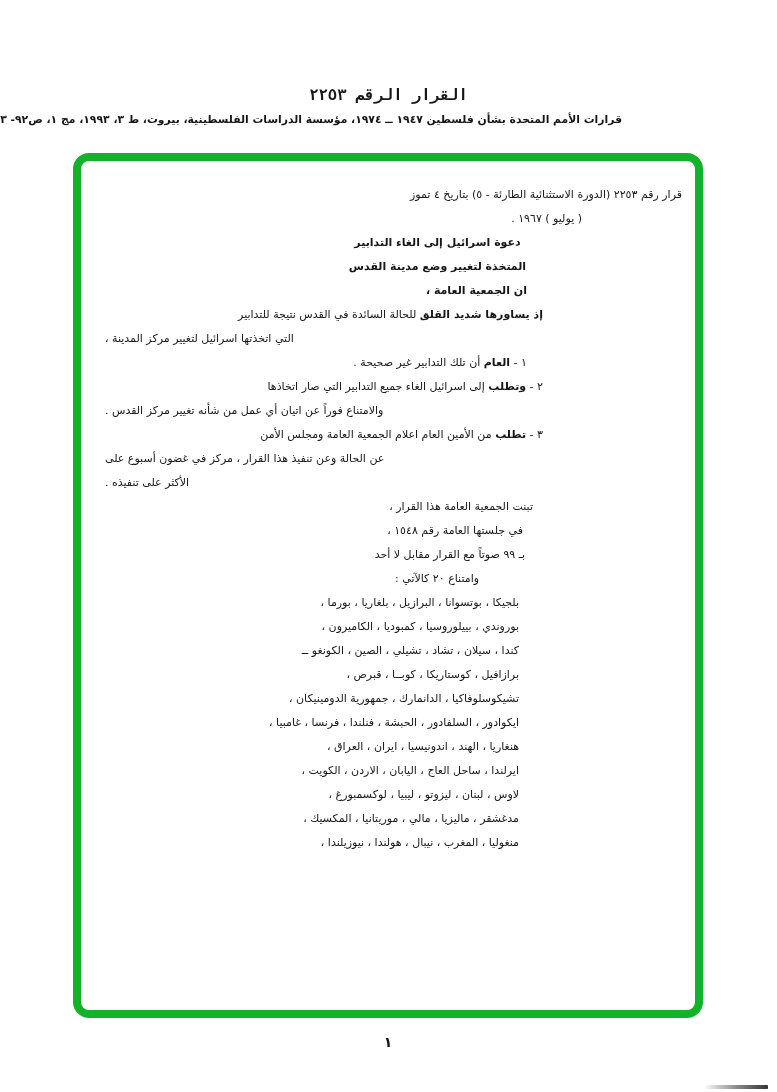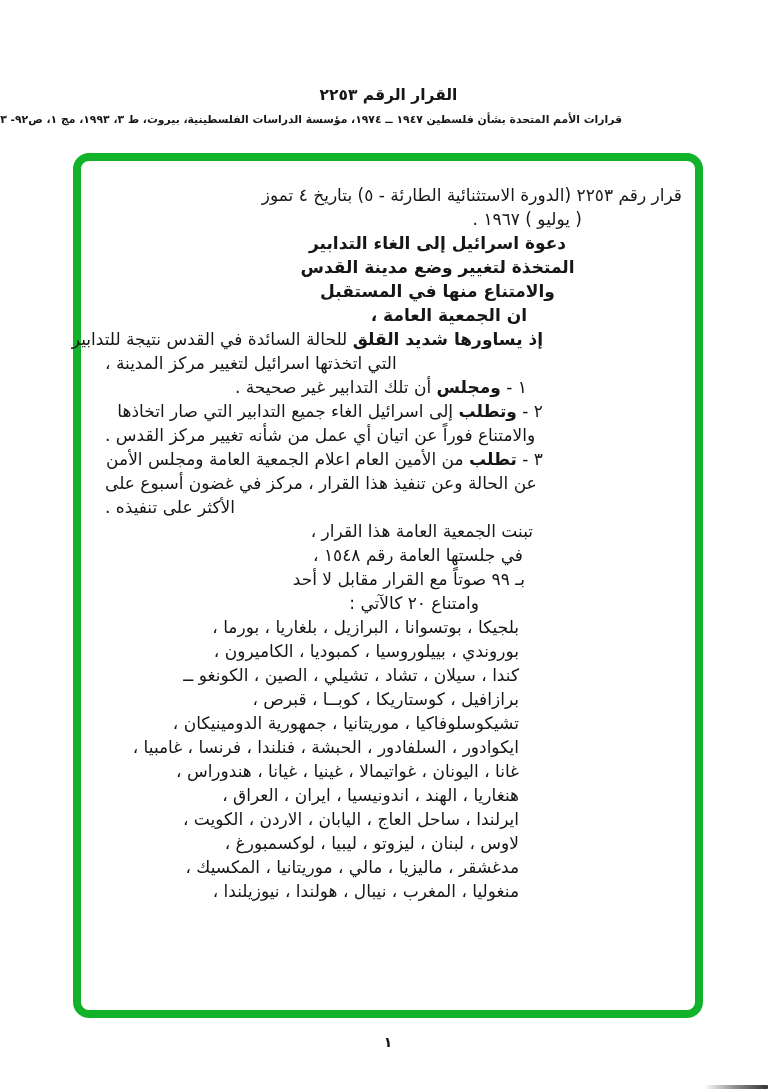--- a/index.html
+++ b/index.html
@@ -2,34 +2,34 @@
 <html lang="ar"><head>
 <meta charset="utf-8">
 <style>
   html,body{margin:0;padding:0;}
   body{
     width:777px;height:1092px;position:relative;background:#ffffff;
     font-family:"DejaVu Sans", sans-serif;color:#161616;overflow:hidden;
   }
   .doc-title{
     position:absolute;top:86px;left:0;width:777px;text-align:center;
-    direction:rtl;font-weight:bold;font-size:15.5px;letter-spacing:.5px;
+    direction:rtl;font-weight:bold;font-size:15.5px;letter-spacing:.5px;font-family:Liberation Mono, monospace;
   }
   .doc-source{
     position:absolute;top:113px;left:0;width:622px;text-align:center;
     direction:rtl;font-weight:bold;font-size:10.8px;white-space:nowrap;
   }
   .frame{
     position:absolute;left:73px;top:153px;width:614px;height:849px;
     border:8px solid #12b32b;border-radius:16px;background:#ffffff;
   }
   .res-body{
     position:absolute;left:81px;top:161px;width:606px;height:849px;
     box-sizing:border-box;padding:22px 5px 0 24px;
-    direction:rtl;text-align:right;font-size:17px;line-height:24px;
+    direction:rtl;text-align:right;font-size:11px;line-height:24px;
   }
   .ln{white-space:nowrap;}
   .ln .b{font-weight:bold;}
   
   .t1{padding-left:0;}                    
   .t2{padding-right:100px;}               
   .h {padding-left:88px;text-align:center;font-weight:bold;}
   .p {padding-right:139px;}               
   .i10{padding-right:149px;}
   .i16{padding-right:155px;}
@@ -54,41 +54,39 @@
 <div class="doc-title">القرار الرقم ٢٢٥٣</div>
 <div class="doc-source">قرارات الأمم المتحدة بشأن فلسطين ١٩٤٧ ــ ١٩٧٤، مؤسسة الدراسات الفلسطينية، بيروت، ط ٣، ١٩٩٣، مج ١، ص٩٢- ٩٣</div>
 
 <div class="frame"></div>
 
 <div class="res-body" id="res-lines">
     <div class="ln t1"><span>قرار رقم ٢٢٥٣ (الدورة الاستثنائية الطارئة - ٥) بتاريخ ٤ تموز</span></div>
     <div class="ln t2"><span>( يوليو ) ١٩٦٧ .</span></div>
     <div class="ln h"><span class="b">دعوة اسرائيل إلى الغاء التدابير</span></div>
     <div class="ln h"><span class="b">المتخذة لتغيير وضع مدينة القدس</span></div>
-    <div class="ln h"><span class="b">والامتناع منها في المستقبل</span></div>
     <div class="ln p i16"><span class="b">ان الجمعية العامة ،</span></div>
     <div class="ln p"><span class="b">إذ يساورها شديد القلق</span><span> للحالة السائدة في القدس نتيجة للتدابير</span></div>
     <div class="ln p fl"><span>التي اتخذتها اسرائيل لتغيير مركز المدينة ،</span></div>
-    <div class="ln p i16"><span>١ - </span><span class="b">ومجلس</span><span> أن تلك التدابير غير صحيحة .</span></div>
+    <div class="ln p i16"><span>١ - </span><span class="b">العام</span><span> أن تلك التدابير غير صحيحة .</span></div>
     <div class="ln p"><span>٢ - </span><span class="b">وتطلب</span><span> إلى اسرائيل الغاء جميع التدابير التي صار اتخاذها</span></div>
     <div class="ln p fl"><span>والامتناع فوراً عن اتيان أي عمل من شأنه تغيير مركز القدس .</span></div>
     <div class="ln p"><span>٣ - </span><span class="b">تطلب</span><span> من الأمين العام اعلام الجمعية العامة ومجلس الأمن</span></div>
     <div class="ln p fl"><span>عن الحالة وعن تنفيذ هذا القرار ، مركز في غضون أسبوع على</span></div>
     <div class="ln p fl"><span>الأكثر على تنفيذه .</span></div>
     <div class="ln p i10"><span>تبنت الجمعية العامة هذا القرار ،</span></div>
     <div class="ln p i20"><span>في جلستها العامة رقم ١٥٤٨ ،</span></div>
     <div class="ln p i18"><span>بـ ٩٩ صوتاً مع القرار مقابل لا أحد</span></div>
     <div class="ln p i64"><span>وامتناع ٢٠ كالآتي :</span></div>
     <div class="ln p i24"><span>بلجيكا ، بوتسوانا ، البرازيل ، بلغاريا ، بورما ،</span></div>
     <div class="ln p i24"><span>بوروندي ، بييلوروسيا ، كمبوديا ، الكاميرون ،</span></div>
     <div class="ln p i24"><span>كندا ، سيلان ، تشاد ، تشيلي ، الصين ، الكونغو ــ</span></div>
     <div class="ln p i24"><span>برازافيل ، كوستاريكا ، كوبــا ، قبرص ،</span></div>
-    <div class="ln p i24"><span>تشيكوسلوفاكيا ، موريتانيا ، جمهورية الدومينيكان ،</span></div>
+    <div class="ln p i24"><span>تشيكوسلوفاكيا ، الدانمارك ، جمهورية الدومينيكان ،</span></div>
     <div class="ln p i24"><span>ايكوادور ، السلفادور ، الحبشة ، فنلندا ، فرنسا ، غامبيا ،</span></div>
-    <div class="ln p i24"><span>غانا ، اليونان ، غواتيمالا ، غينيا ، غيانا ، هندوراس ،</span></div>
     <div class="ln p i24"><span>هنغاريا ، الهند ، اندونيسيا ، ايران ، العراق ،</span></div>
     <div class="ln p i24"><span>ايرلندا ، ساحل العاج ، اليابان ، الاردن ، الكويت ،</span></div>
     <div class="ln p i24"><span>لاوس ، لبنان ، ليزوتو ، ليبيا ، لوكسمبورغ ،</span></div>
     <div class="ln p i24"><span>مدغشقر ، ماليزيا ، مالي ، موريتانيا ، المكسيك ،</span></div>
     <div class="ln p i24"><span>منغوليا ، المغرب ، نيبال ، هولندا ، نيوزيلندا ،</span></div>
   </div>
 
 <div class="page-num">١</div>
 
 <div class="scan-artifact"></div>

